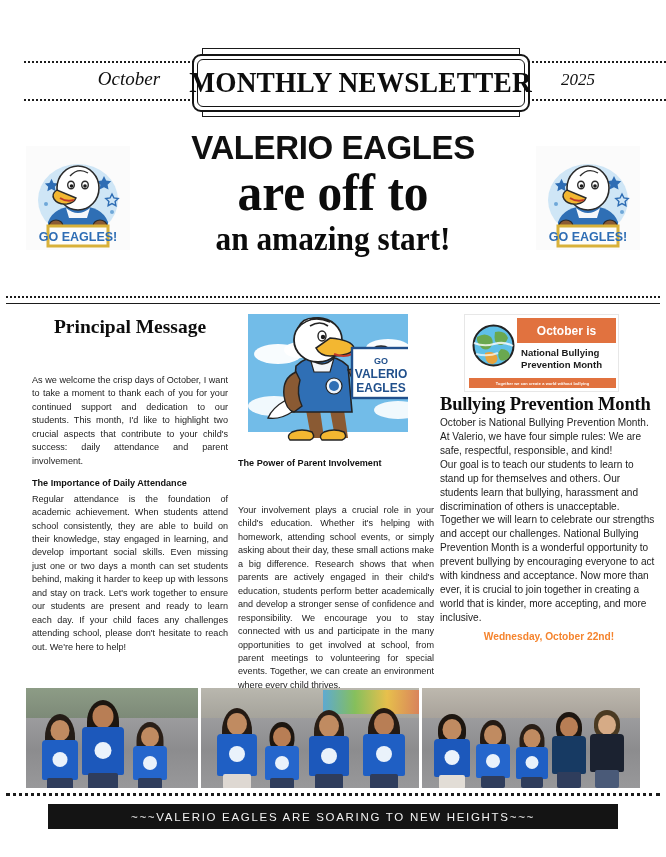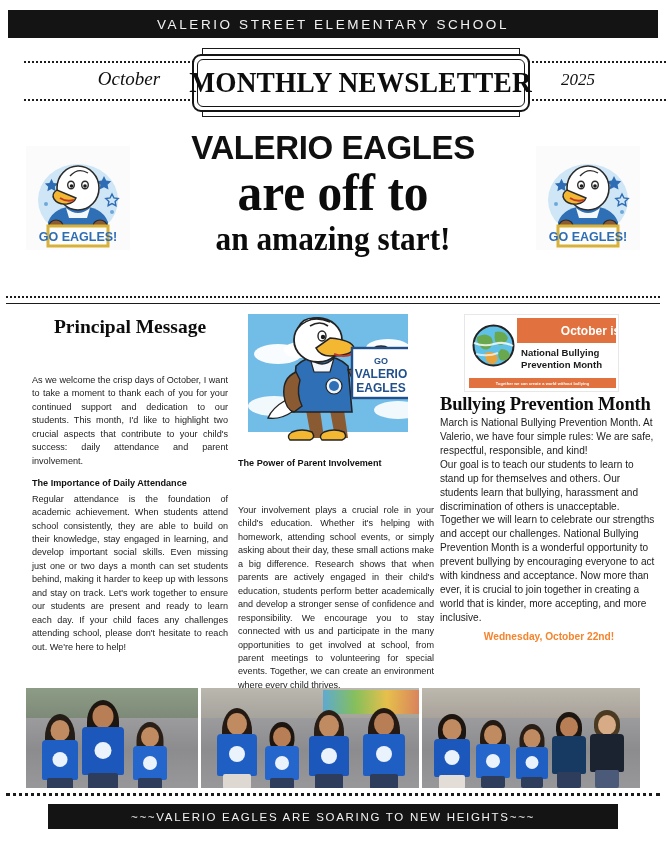--- a/index.html
+++ b/index.html
@@ -301,21 +301,20 @@
   }
   .banner-octtext {
     position: absolute;
     left: 52px; top: 3px;
     width: 99px; height: 25px;
     display: flex; align-items: center; justify-content: center;
     font-family: "Liberation Sans", sans-serif;
     font-weight: 700;
     font-size: 12px;
     color: #ffffff;
-    margin-left: 24px;
   }
   .banner-maintext {
     position: absolute;
     left: 56px; top: 32px;
     width: 96px;
     font-family: "Liberation Sans", sans-serif;
     font-weight: 700;
     font-size: 9.6px;
     line-height: 1.25;
     color: #1b1b1b;
@@ -457,23 +456,20 @@
     font-style: italic;
     font-size: 14.5px;
     color: #0f0f0f;
   }
 </style>
 </head>
 <body>
 
 <div class="page">
 
-  <div class="topbar">
-    <div class="topbar-text">VALERIO STREET ELEMENTARY SCHOOL</div>
-  </div>
 
   <div class="titleband">
     <div class="dots-left"></div>
     <div class="dots-right"></div>
     <div class="month-label">October</div>
     <div class="year-label">2025</div>
     <div class="title-outer-frame"></div>
     <div class="title-box">
       <div class="title-box-inner">
         <div class="title-text">MONTHLY NEWSLETTER</div>
@@ -624,21 +620,21 @@
           <path d="M30 26 q8 0 9 7 q-4 6 -10 4 q-4-6 1-11z" fill="#6aa84f"></path>
           <path d="M3 20 q10 4 20 1 q10-3 19 2" fill="none" stroke="#ffffff" stroke-width="2" opacity="0.8"></path>
           <path d="M5 31 q12 3 22 -1" fill="none" stroke="#ffffff" stroke-width="2" opacity="0.7"></path>
         </svg>
         <div class="banner-orange-bottom">
           <span class="banner-tagline">Together we can create a world without bullying</span>
         </div>
       </div>
       <div class="right-heading">Bullying Prevention Month</div>
       <div class="right-body">
-        <p>March is National Bullying Prevention Month. At Valerio, we have four simple rules: We are safe, respectful,  responsible, and kind!</p>
+        <p>October is National Bullying Prevention Month. At Valerio, we have four simple rules: We are safe, respectful,  responsible, and kind!</p>
         <p>Our goal is to teach our students to learn to stand up for themselves and others. Our students learn that bullying, harassment and discrimination of others is unacceptable.</p>
         <p>Together we will learn to celebrate our strengths and accept our challenges. National Bullying Prevention Month is a wonderful opportunity to prevent bullying by encouraging everyone to act with kindness and acceptance. Now more than ever, it is crucial to join together in creating a world that is kinder, more accepting, and more inclusive.</p>
       </div>
       <div class="cta-text">
         <div>Wednesday, October 22nd!</div>
       </div>
     </div>
   </div>
 
   <div class="photo-strip">

